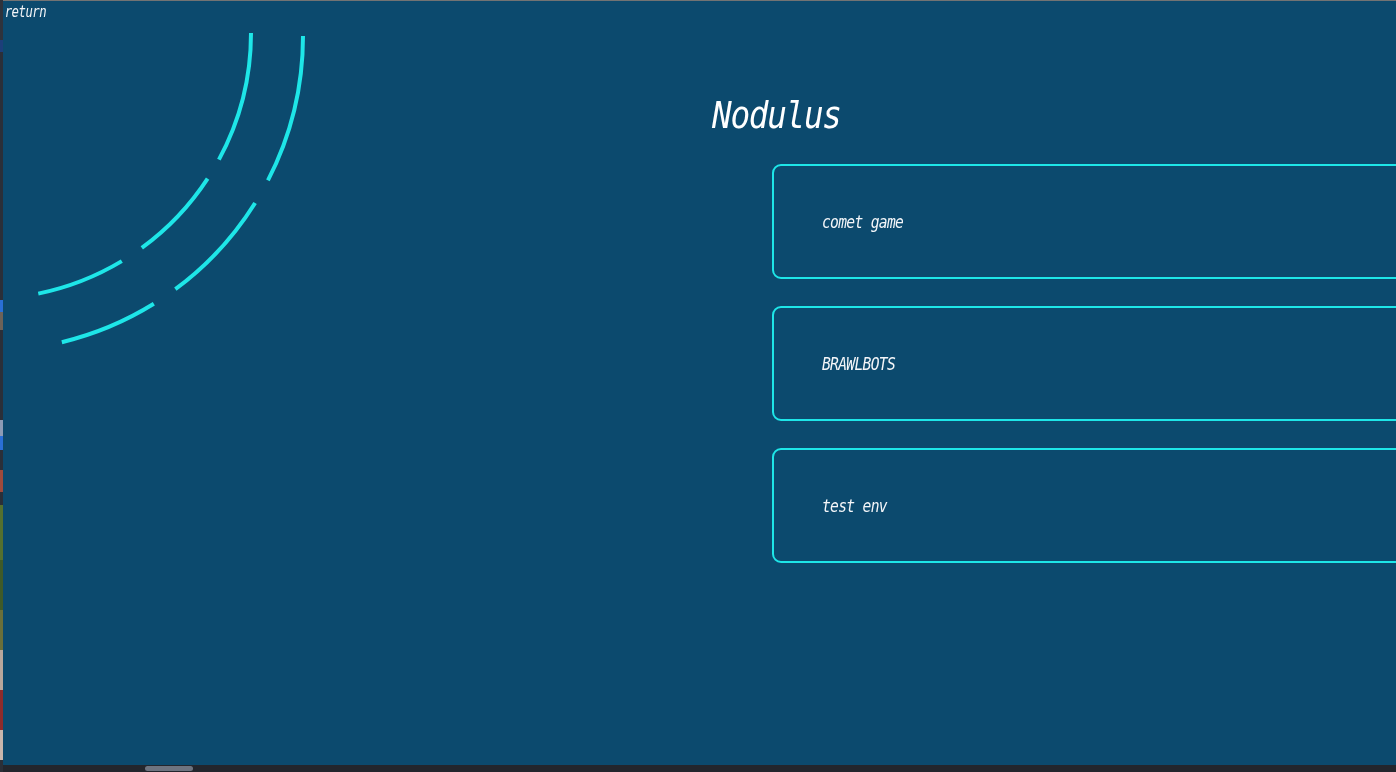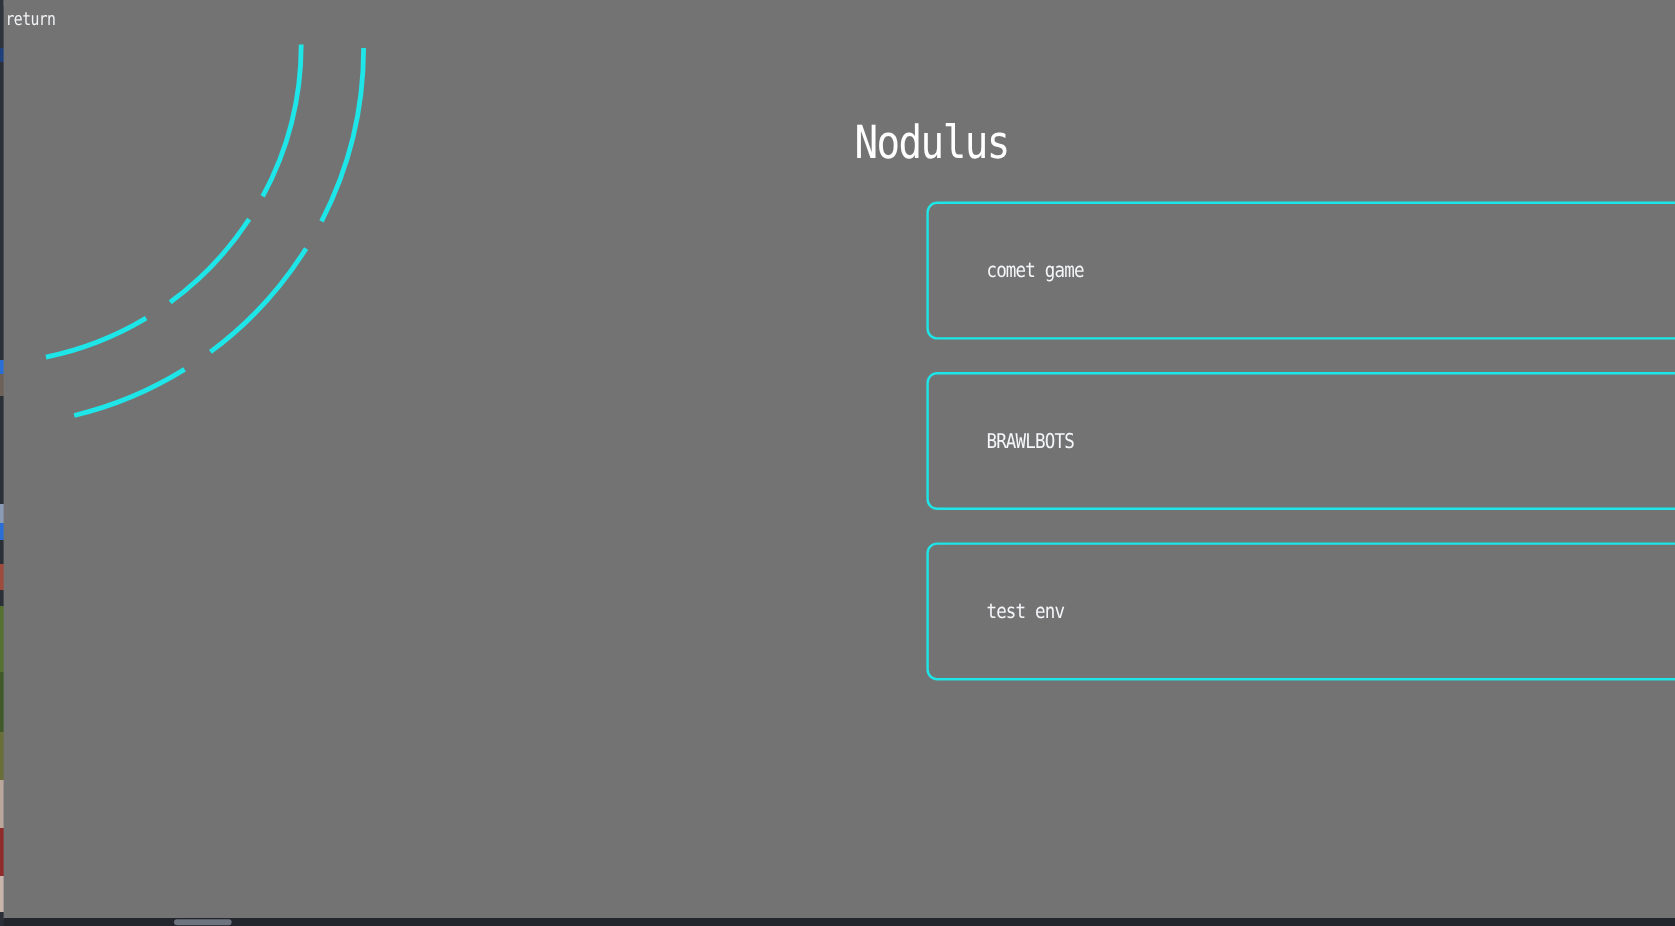--- a/index.html
+++ b/index.html
@@ -39,24 +39,25 @@
        #c8b6ad 730px,#c8b6ad 760px,
        #2b2f38 760px,#2b2f38 772px);
   }
 
   
   #app {
     position: absolute;
     left: 3px; top: 0;
     width: 1393px;
     height: 766px;
-    background: #737373;
+    background: #0c4a6e;
     overflow: hidden;
     z-index: 1;
-    border-top: 5px solid #737373;
+    border-top: 1px solid #737373;
+    font-style: italic;
   }
 
   
   #return-link {
     position: absolute;
     left: 0px;
     top: 1px;
     font-size: 15px;
     letter-spacing: -0.6px;
     color: #f2f4f7;

